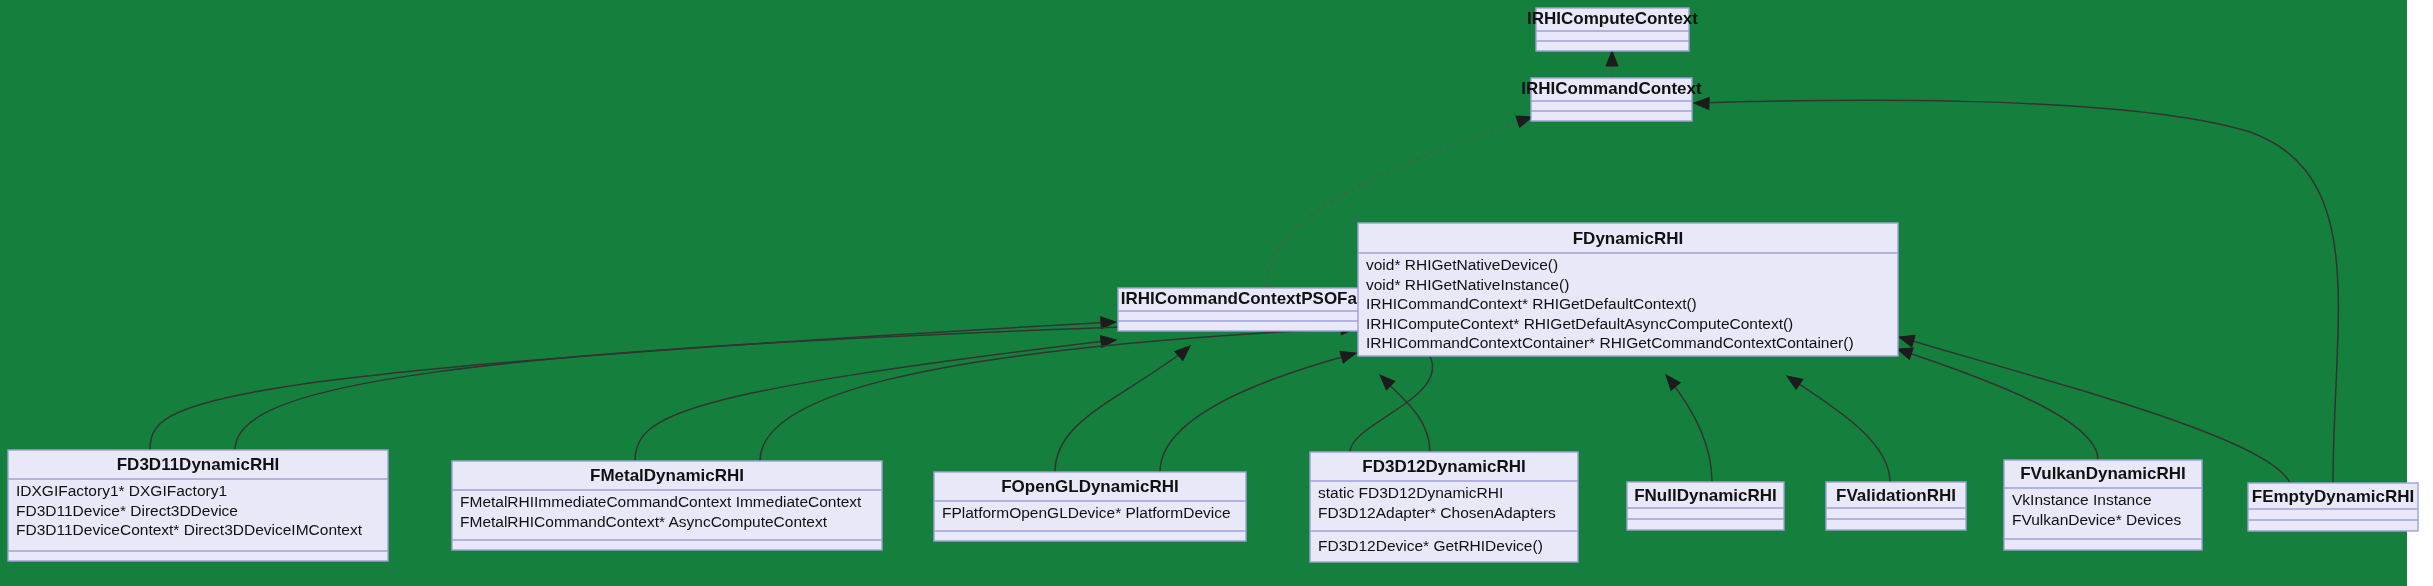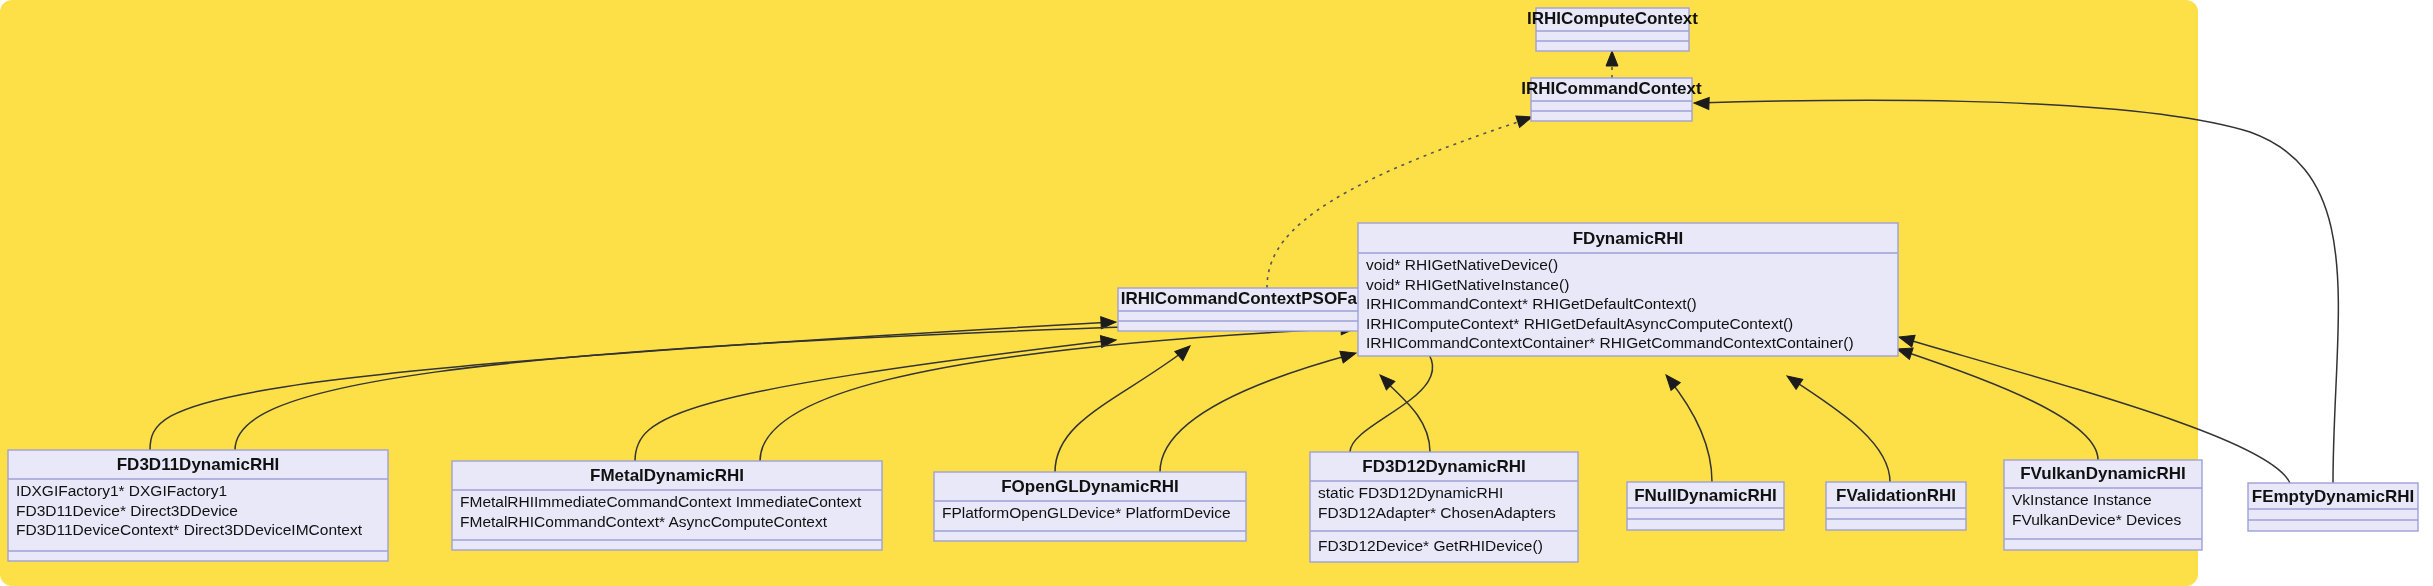--- a/index.html
+++ b/index.html
@@ -8,24 +8,23 @@
     background: #ffffff;
   }
   body {
     width: 2433px;
     height: 586px;
     font-family: "Liberation Sans", sans-serif;
     overflow: hidden;
   }
   #diagram-root {
     position: relative;
-    width: 2198px;
+    width: 2407px;
     height: 586px;
-    background: #fde047;
-    border-radius: 12px;
+    background: #15803d;
   }
   svg#uml-canvas {
     position: absolute;
     top: 0;
     left: 0;
     width: 2433px;
     height: 586px;
     display: block;
   }
   .uml-box-rect {

